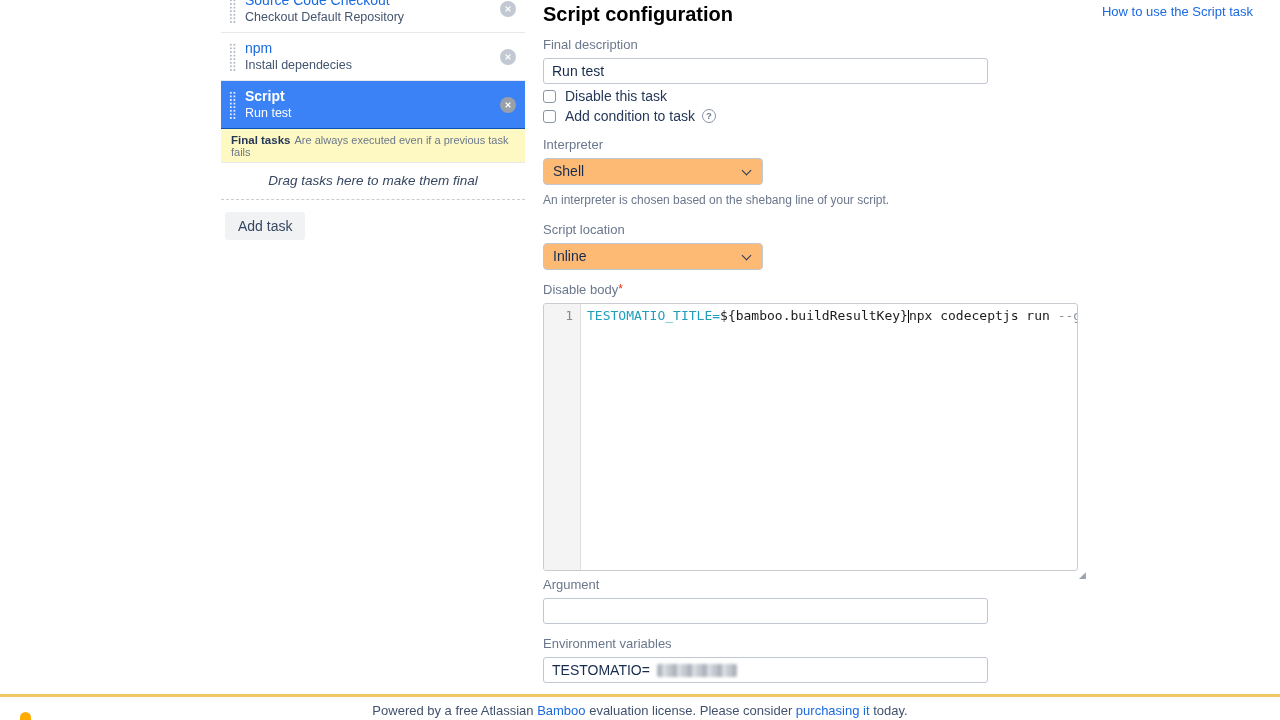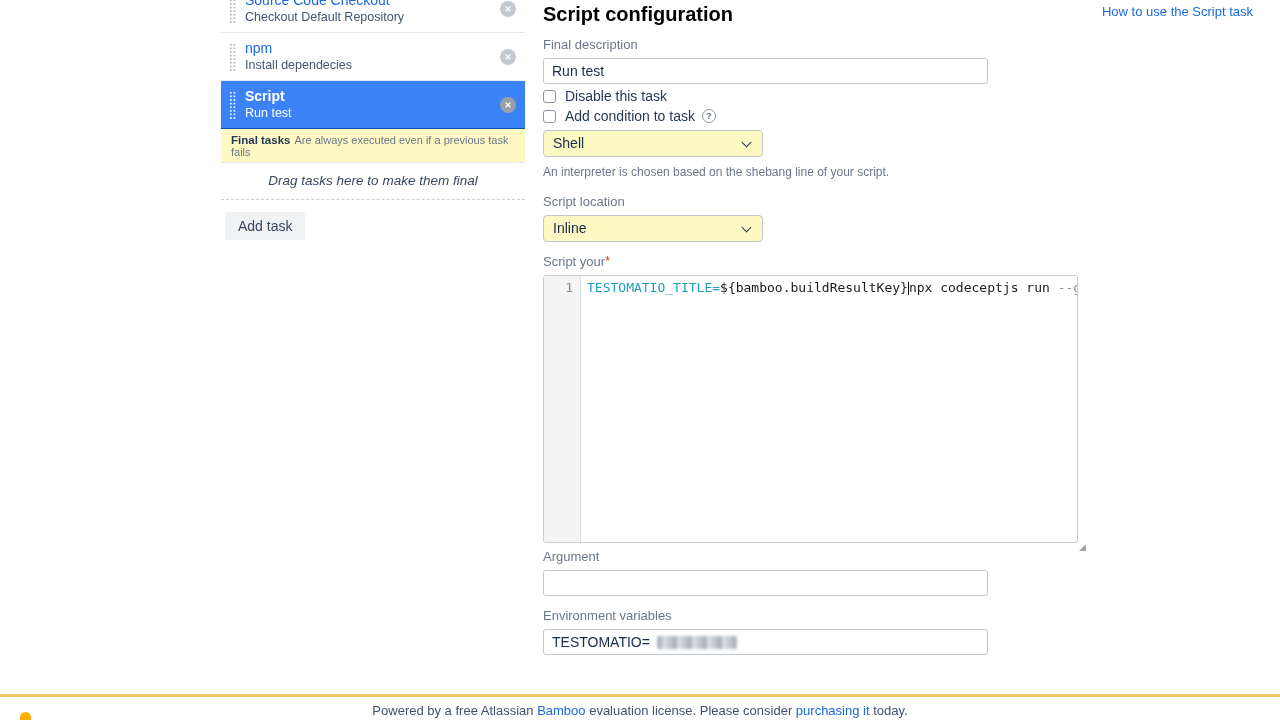--- a/index.html
+++ b/index.html
@@ -50,21 +50,21 @@
     border:1px solid #c1c7d0; border-radius:3px; padding:0 8px; font-size:14px;
     color:#172B4D; font-family:"Liberation Sans", sans-serif; outline:none; background:#fff; }
   .checkbox-row { display:flex; align-items:center; gap:9px; margin-top:4px;
     font-size:14px; color:#253858; }
   .checkbox { width:13px; height:13px; border:1px solid #8a94a4; border-radius:3px;
     background:#fff; flex:0 0 auto; cursor:pointer; }
   .help-circle { width:14px; height:14px; border:1.5px solid #8a94a4; border-radius:50%;
     color:#6B778C; font-size:9.5px; line-height:11px; text-align:center; font-weight:700;
     margin-left:-2px; cursor:pointer; }
   .select { position:relative; width:220px; height:27px; margin-top:6px;
-    border:1px solid #c1c7d0; border-radius:4px; background:#fef9c3; cursor:pointer;
+    border:1px solid #c1c7d0; border-radius:4px; background:#fdba74; cursor:pointer;
     font-size:14px; color:#172B4D; line-height:25px; padding:0 10px 0 9px; }
   .chevron { position:absolute; right:12px; top:8px; width:7px; height:7px;
     border-right:1.8px solid #253858; border-bottom:1.8px solid #253858;
     transform:rotate(45deg); }
   .helper-text { font-size:12px; color:#6B778C; margin-top:8px; }
 
   
   .editor-wrap { position:relative; width:535px; margin-top:6px; }
   .editor { position:relative; width:535px; height:268px; border:1px solid #c8ccd1;
     border-radius:3px; overflow:hidden; background:#fff; cursor:text; }
@@ -142,34 +142,35 @@
     <span class="checkbox"></span>
     <span>Disable this task</span>
   </div>
 
   <div class="checkbox-row">
     <span class="checkbox"></span>
     <span>Add condition to task</span>
     <span class="help-circle">?</span>
   </div>
 
+  <div class="field-label mt-m">Interpreter</div>
   <div class="select">
     <span>Shell</span>
     <span class="chevron"></span>
   </div>
   <div class="helper-text">An interpreter is chosen based on the shebang line of your script.</div>
 
   <div class="field-label" style="margin-top:15px;">Script location</div>
   <div class="select">
     <span>Inline</span>
     <span class="chevron"></span>
   </div>
 
   <div class="field-label" style="margin-top:12px;">
-    <span>Script your</span><span class="req">*</span>
+    <span>Disable body</span><span class="req">*</span>
   </div>
 
   <div class="editor-wrap">
     <div class="editor">
       <div class="gutter">
         <div class="line-no">1</div>
       </div>
       <div class="code"><span class="tok-assign">TESTOMATIO_TITLE=</span><span>${bamboo.buildResultKey}</span><span class="cursor"></span><span>npx codeceptjs run </span><span class="tok-flag">--grep</span></div>
     </div>
     <span class="resize-grip">◢</span>

